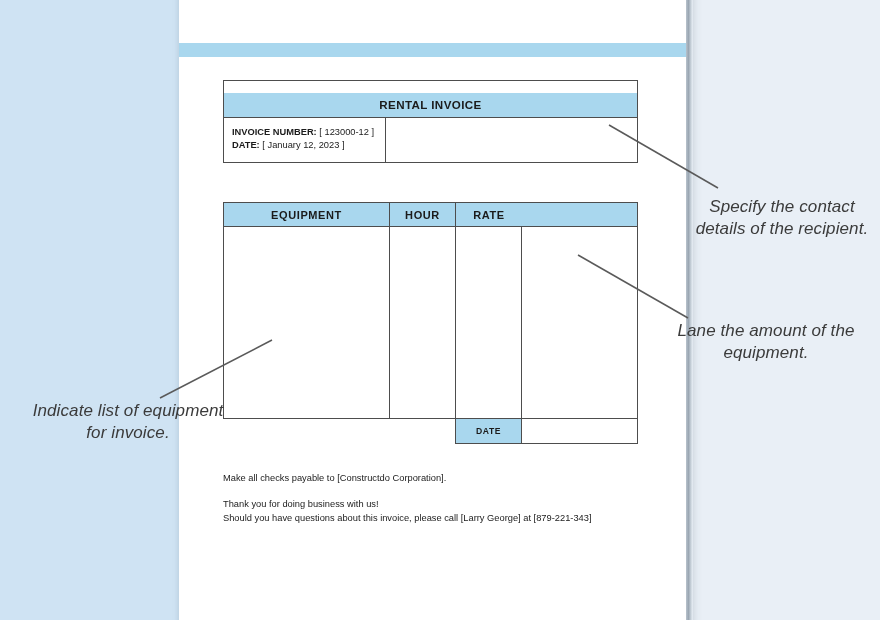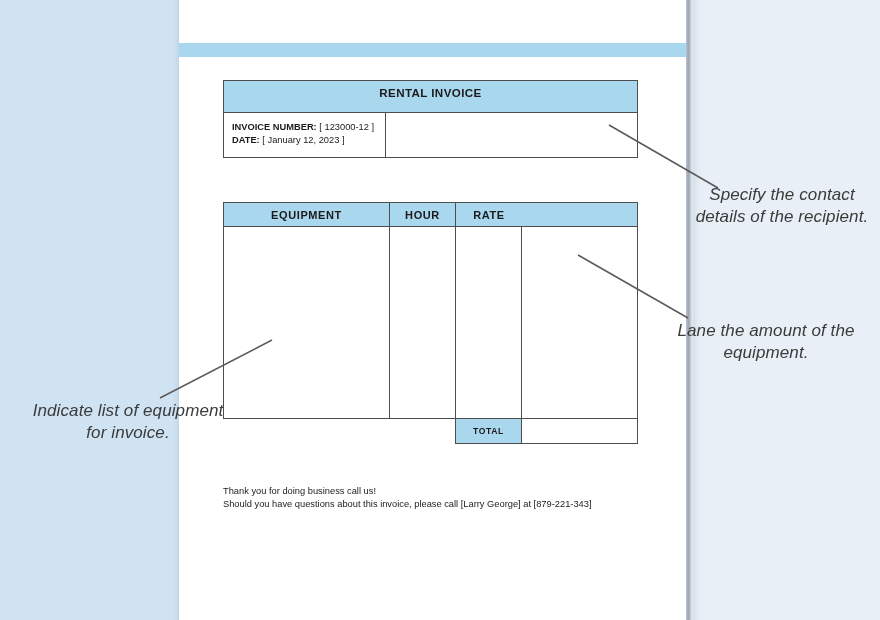--- a/index.html
+++ b/index.html
@@ -55,22 +55,23 @@
     border: 1.6px solid #4d4d4d;
     border-collapse: collapse;
   }
   .inv-title {
     background: #a9d7ee;
     text-align: center;
     font-weight: bold;
     font-size: 11.6px;
     letter-spacing: .4px;
     color: #1b1b1b;
-    padding: 5px 0 13px 0;
+    padding: 5px 0 6px 0;
     border-bottom: 1.6px solid #4d4d4d;
+    margin-top: 12px;
   }
   .inv-body { display: flex; flex-direction: column; }
   .inv-left {
     width: 162px;
     border-right: 1.6px solid #4d4d4d;
     padding: 8px 0 10px 8px;
     font-size: 9.3px;
     line-height: 13px;
     color: #1b1b1b;
   }
@@ -151,21 +152,21 @@
   
   .annot {
     position: absolute;
     font-style: italic;
     font-size: 17px;
     line-height: 22px;
     color: #3b3b3b;
     text-align: center;
     letter-spacing: .1px;
   }
-  #annot-contact { left: 690px; top: 184px; width: 184px; }
+  #annot-contact { left: 690px; top: 196px; width: 184px; }
   #annot-amount  { left: 660px; top: 320px; width: 212px; }
   #annot-equip   { left: 22px;  top: 400px; width: 212px; }
 
   .leader { position: absolute; overflow: visible; }
   .leader line { stroke: #5a5a5a; stroke-width: 1.5; }
 </style>
 </head>
 <body>
 
 <div id="stage">
@@ -199,28 +200,29 @@
         <div class="cell c-hour">HOUR</div>
         <div class="cell c-rate">RATE</div>
       </div>
       <div class="eq-body">
         <div class="cell c-equipment"></div>
         <div class="cell c-hour"></div>
         <div class="cell c-rate"></div>
         <div class="cell c-amount"></div>
       </div>
       <div class="eq-total">
-        <div class="total-label">TOTAL</div>
+        <div class="total-label">DATE</div>
         <div class="total-value"></div>
       </div>
     </div>
 
     <div class="footer-notes">
+      <div>Make all checks payable to [Constructdo Corporation].</div>
       <div class="gap"></div>
-      <div>Thank you for doing business call us!</div>
+      <div>Thank you for doing business with us!</div>
       <div>Should you have questions about this invoice, please call [Larry George] at [879-221-343]</div>
     </div>
 
   </div>
 
   <div id="page-edge"></div>
 
   <svg class="leader" style="left:0;top:0;width:880px;height:620px;">
     <line x1="609" y1="125" x2="718" y2="188"></line>
     <line x1="578" y1="255" x2="688" y2="318"></line>

